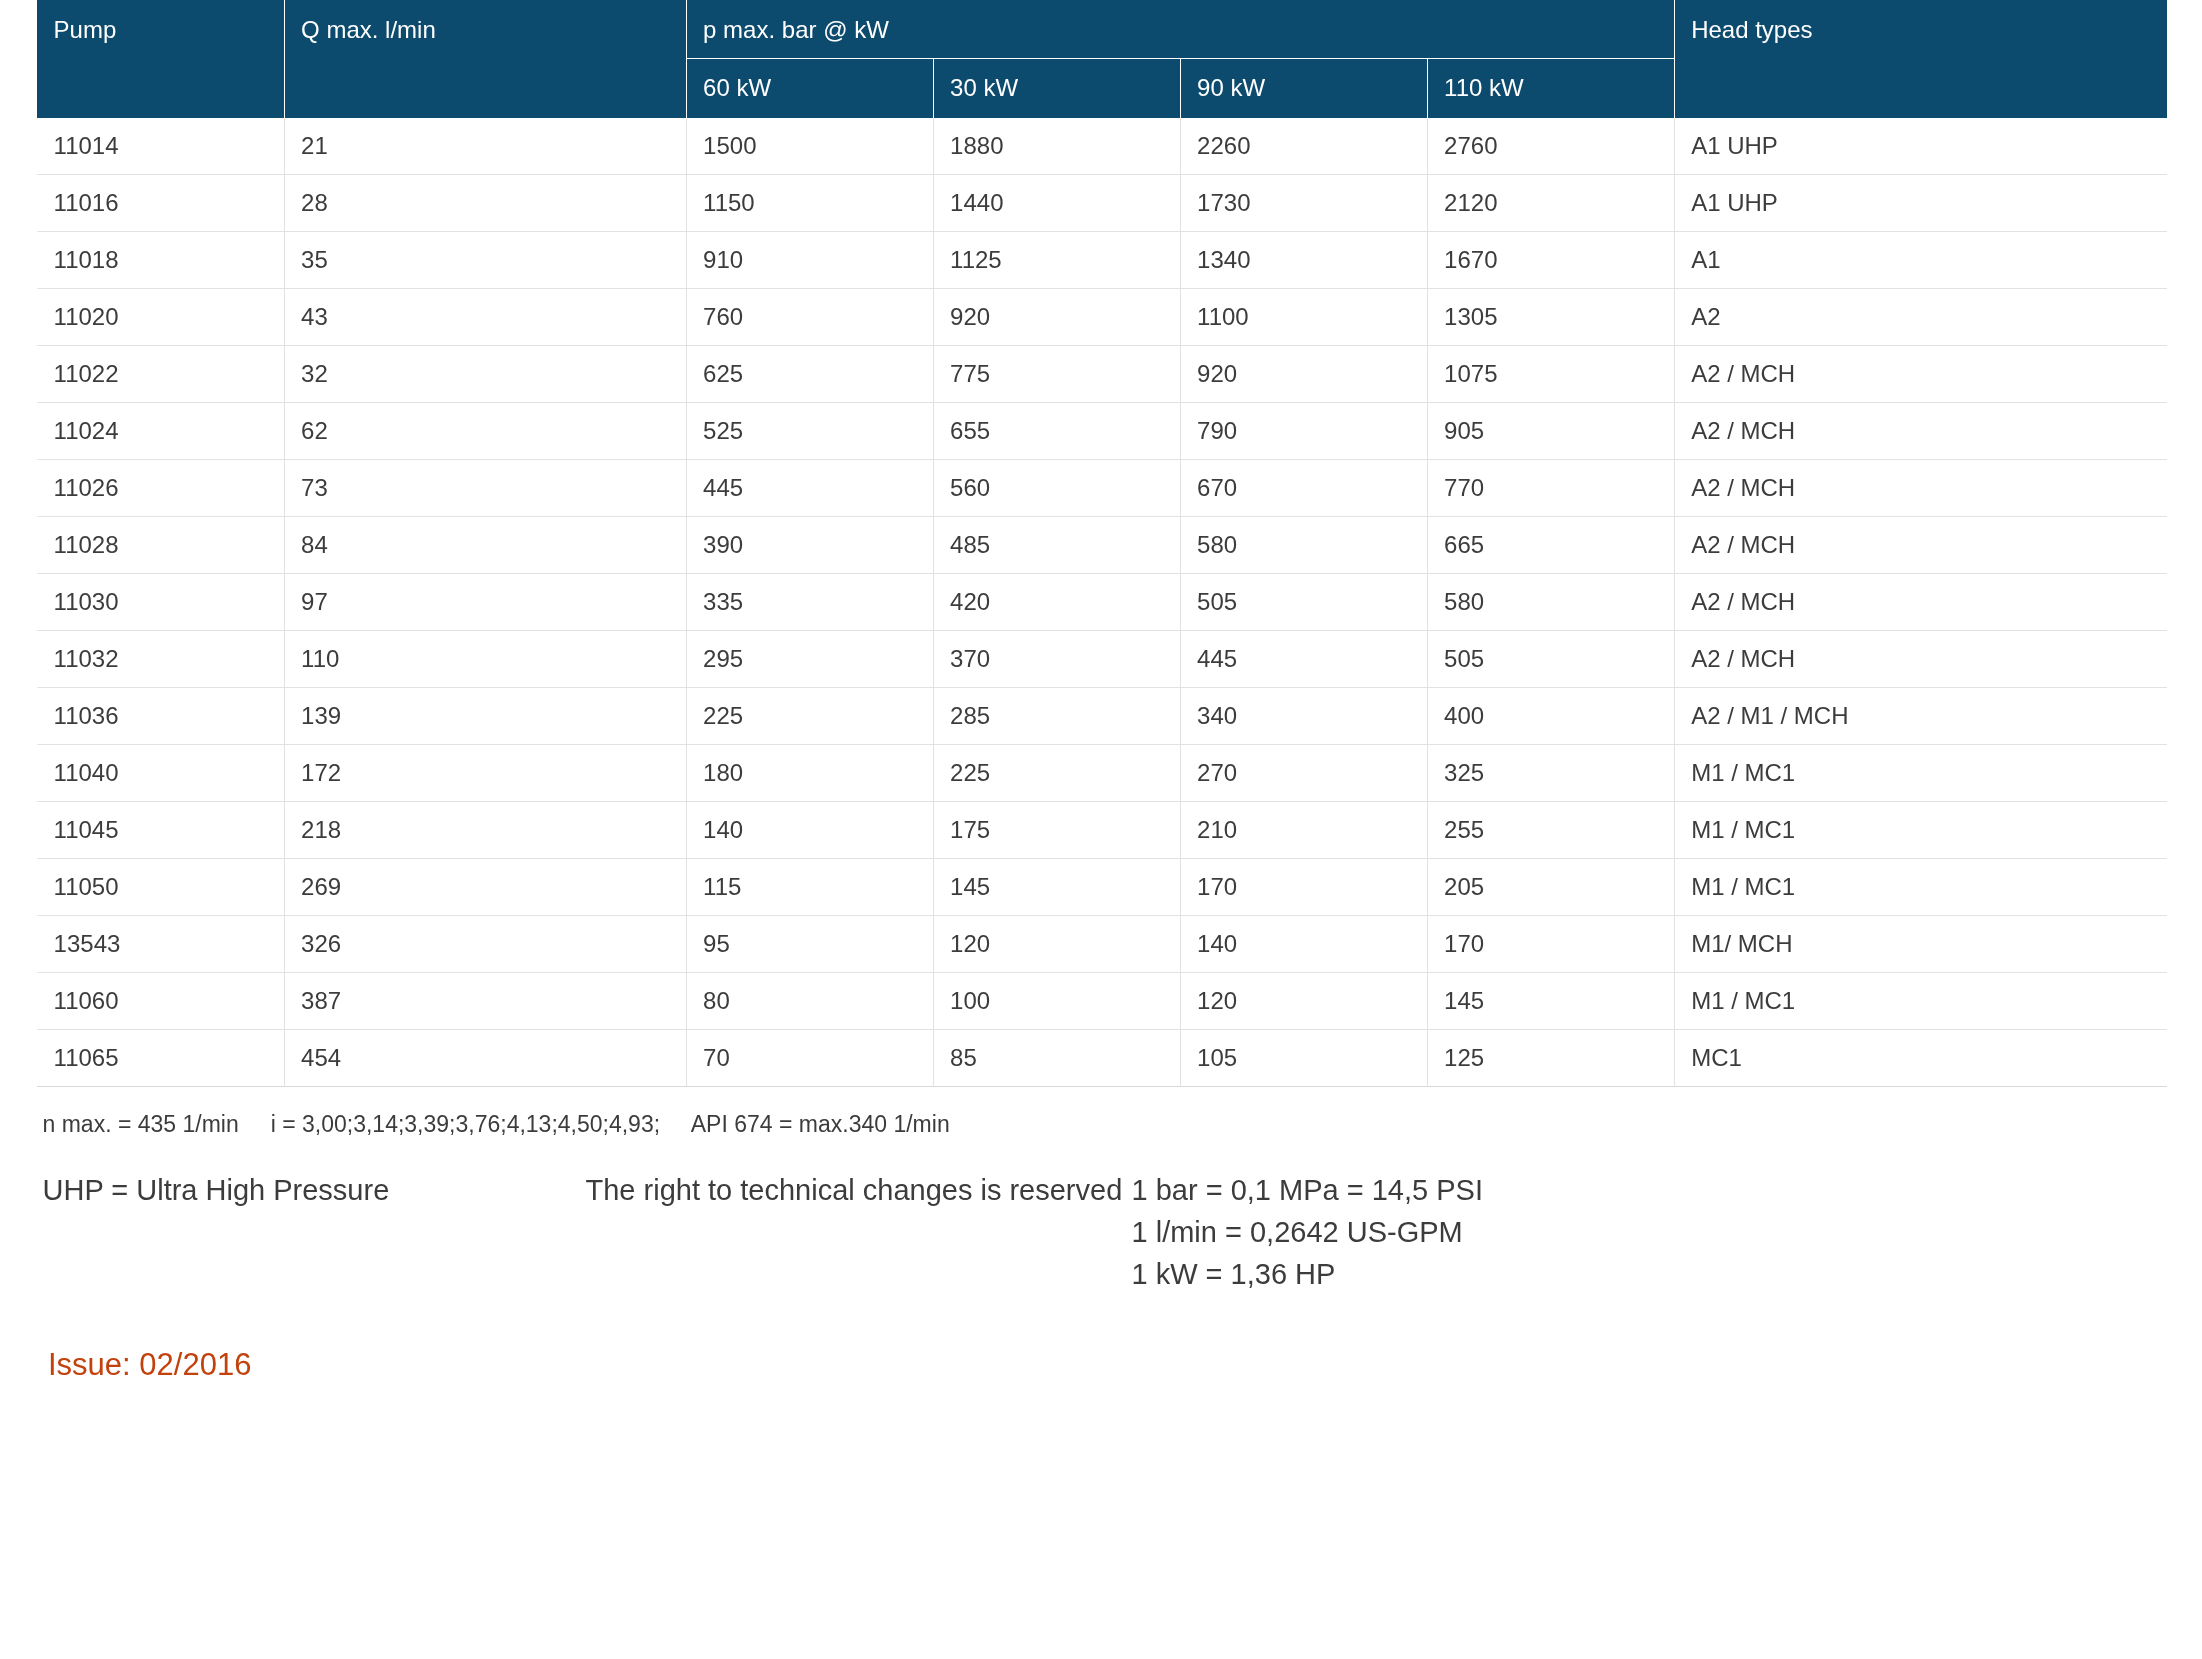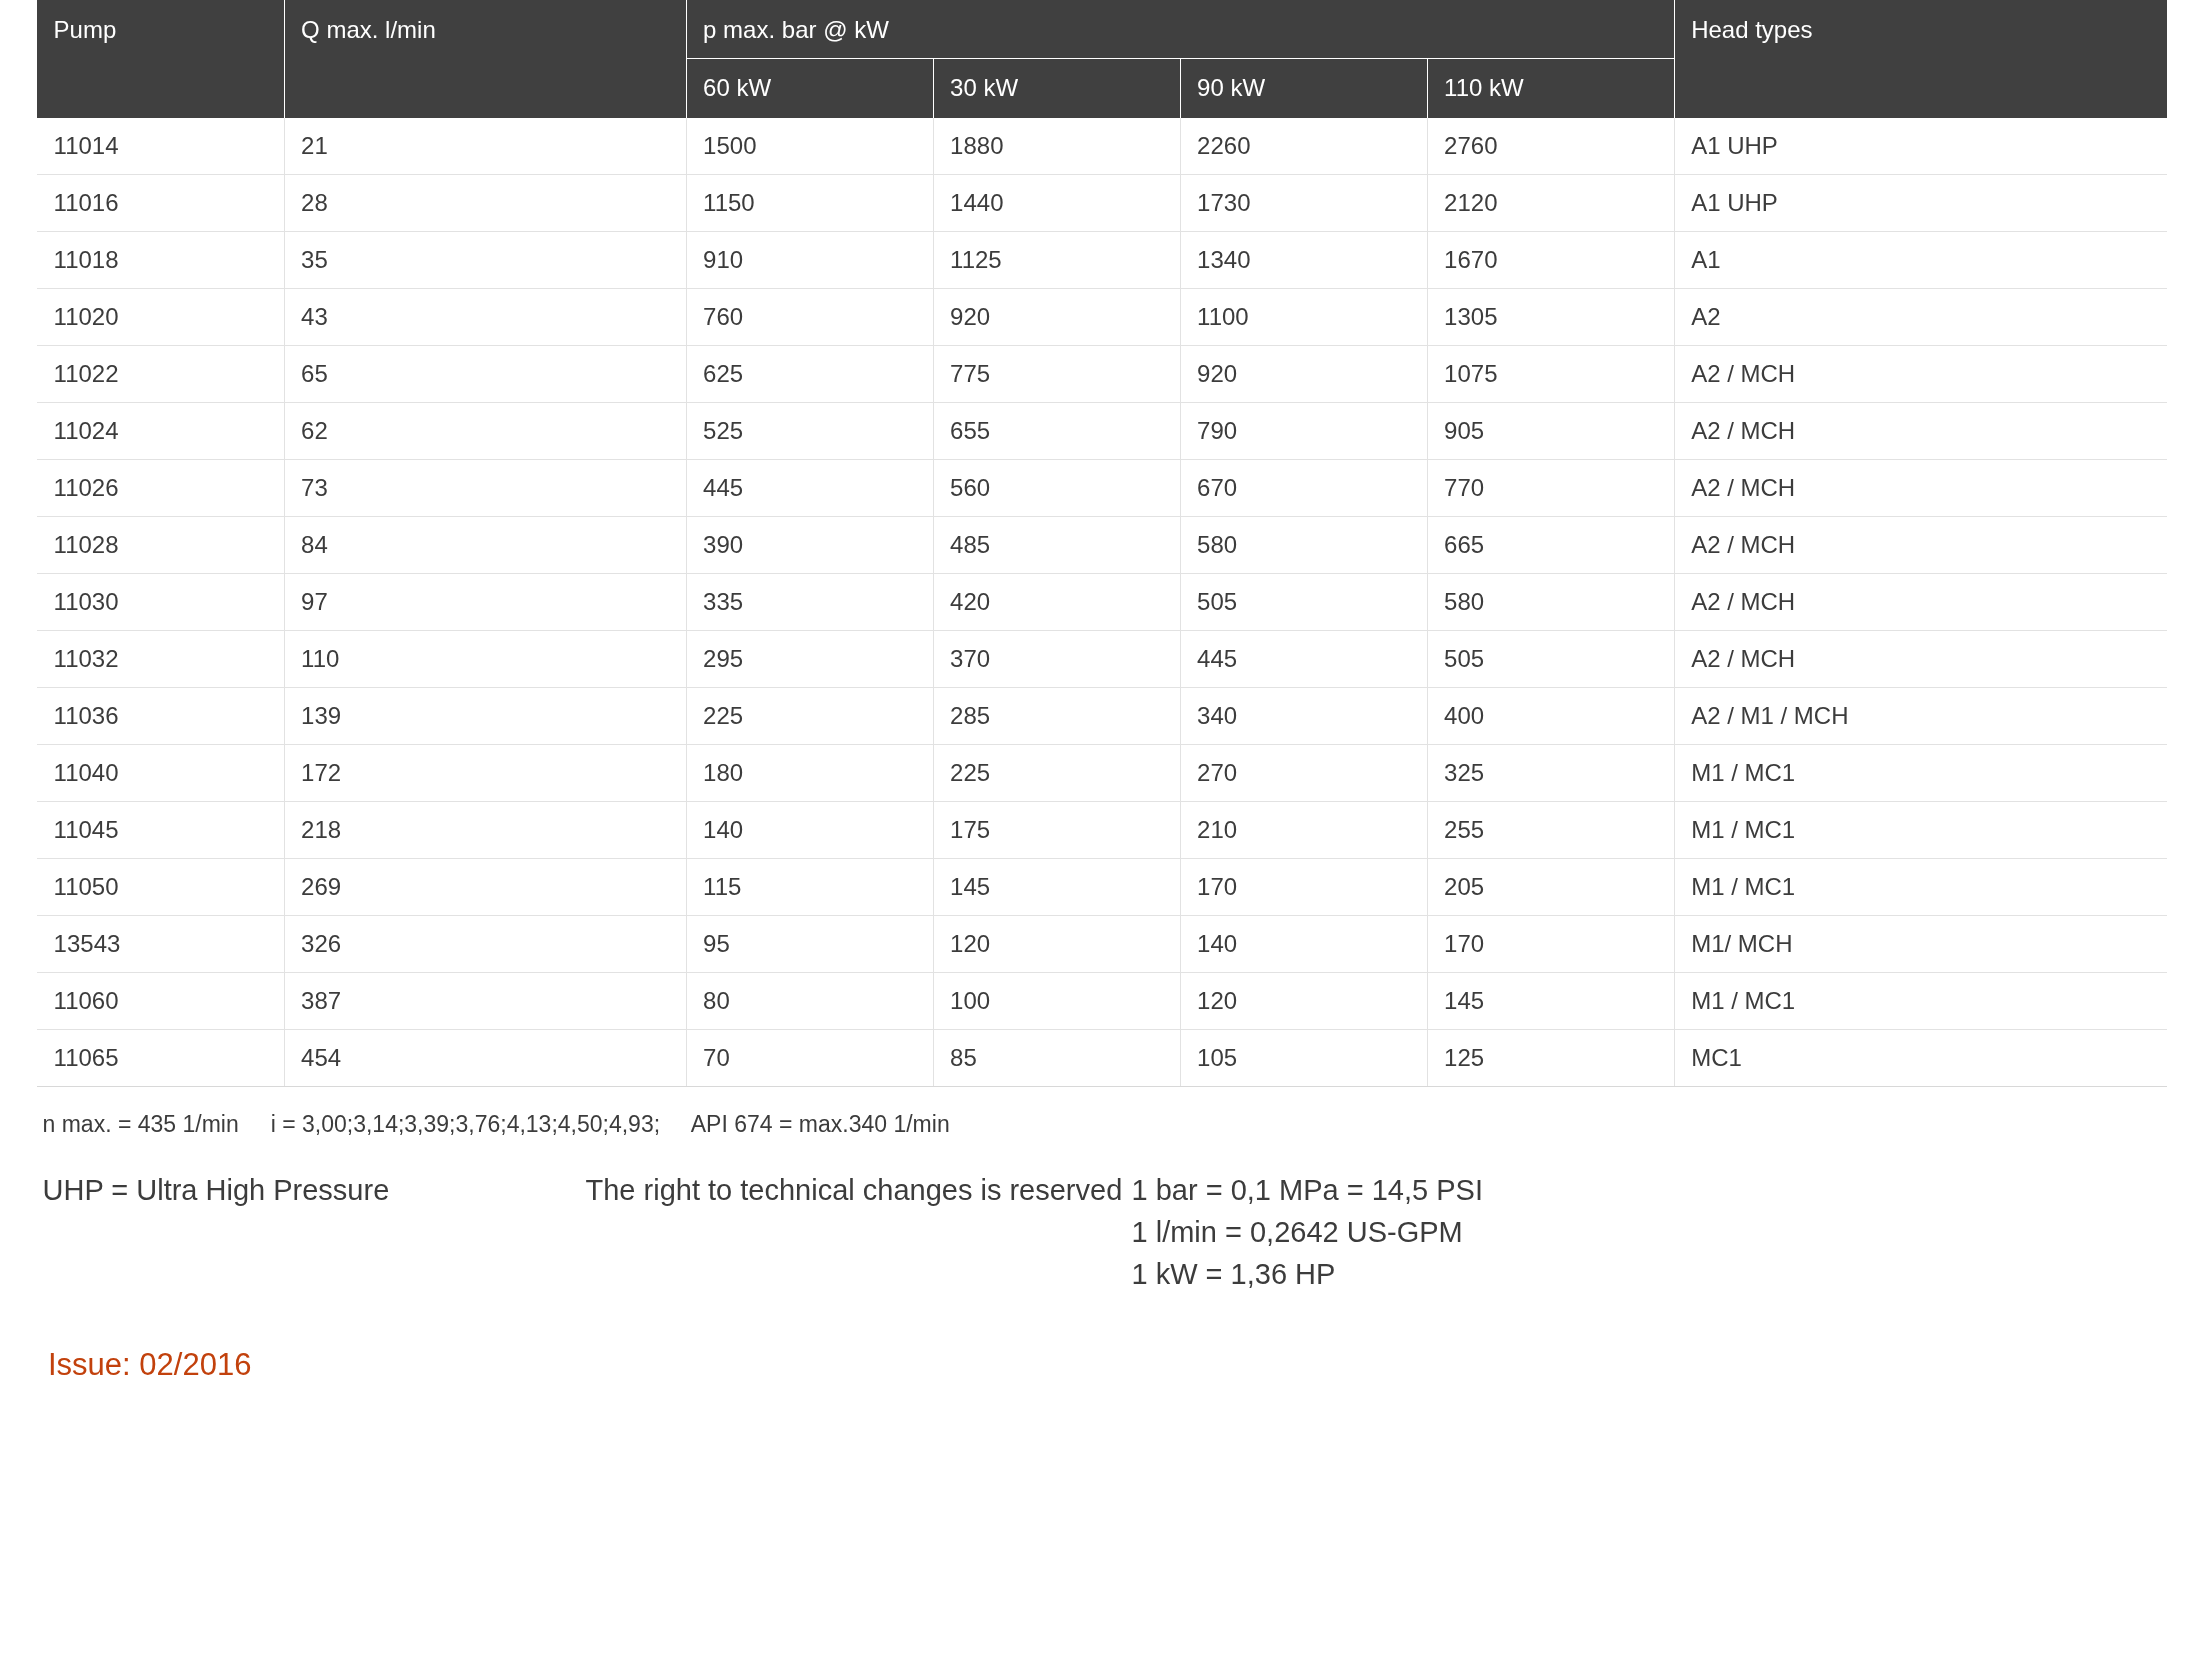--- a/index.html
+++ b/index.html
@@ -25,21 +25,21 @@
     table-layout: fixed;
     width: 2128px;
     margin-top: 0;
   }
   table.spec col.c-pump     { width: 247px; }
   table.spec col.c-q        { width: 402px; }
   table.spec col.c-kw       { width: 247px; }
   table.spec col.c-head     { width: 493px; }
 
   thead th {
-    background: #404040;
+    background: #0c4a6e;
     color: #ffffff;
     font-weight: normal;
     font-size: 24px;
     text-align: left;
     vertical-align: top;
     padding: 15.7px 16.6px 14.8px 16.6px;
     border-right: 1.8px solid #ffffff;
     border-bottom: 1.8px solid #ffffff;
   }
   thead th.no-bb { border-bottom: none; }
@@ -150,21 +150,21 @@
           <td>11020</td>
           <td>43</td>
           <td>760</td>
           <td>920</td>
           <td>1100</td>
           <td>1305</td>
           <td class="last">A2</td>
         </tr>
         <tr>
           <td>11022</td>
-          <td>65</td>
+          <td>32</td>
           <td>625</td>
           <td>775</td>
           <td>920</td>
           <td>1075</td>
           <td class="last">A2 / MCH</td>
         </tr>
         <tr>
           <td>11024</td>
           <td>62</td>
           <td>525</td>

